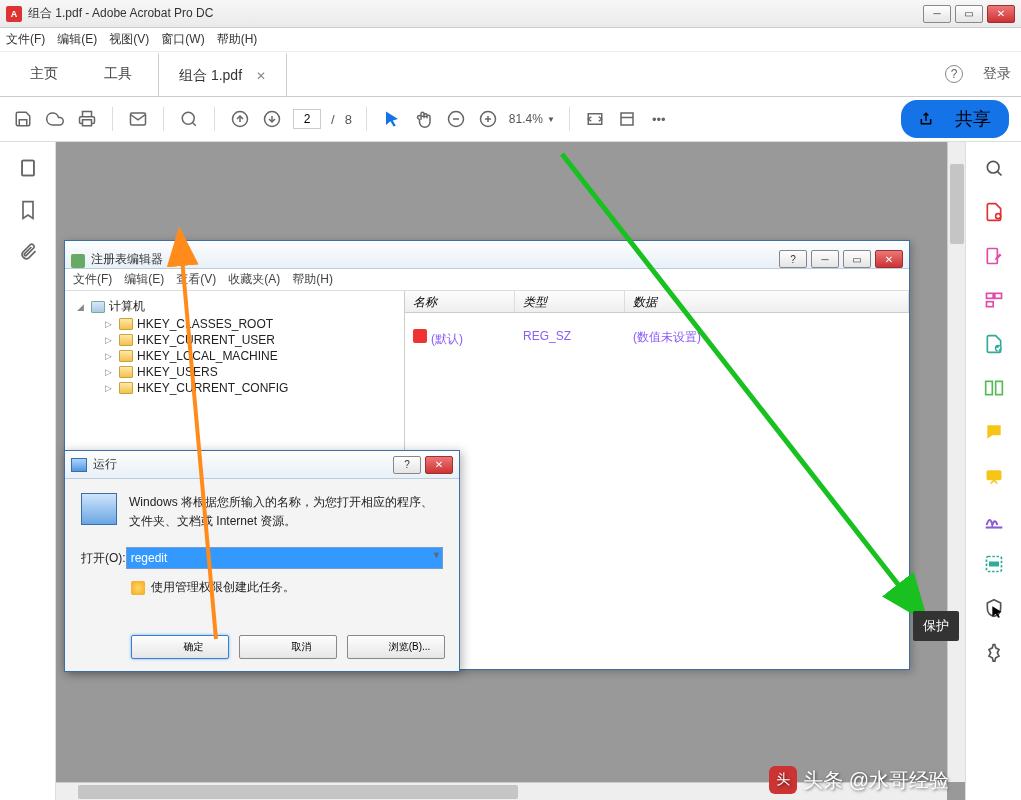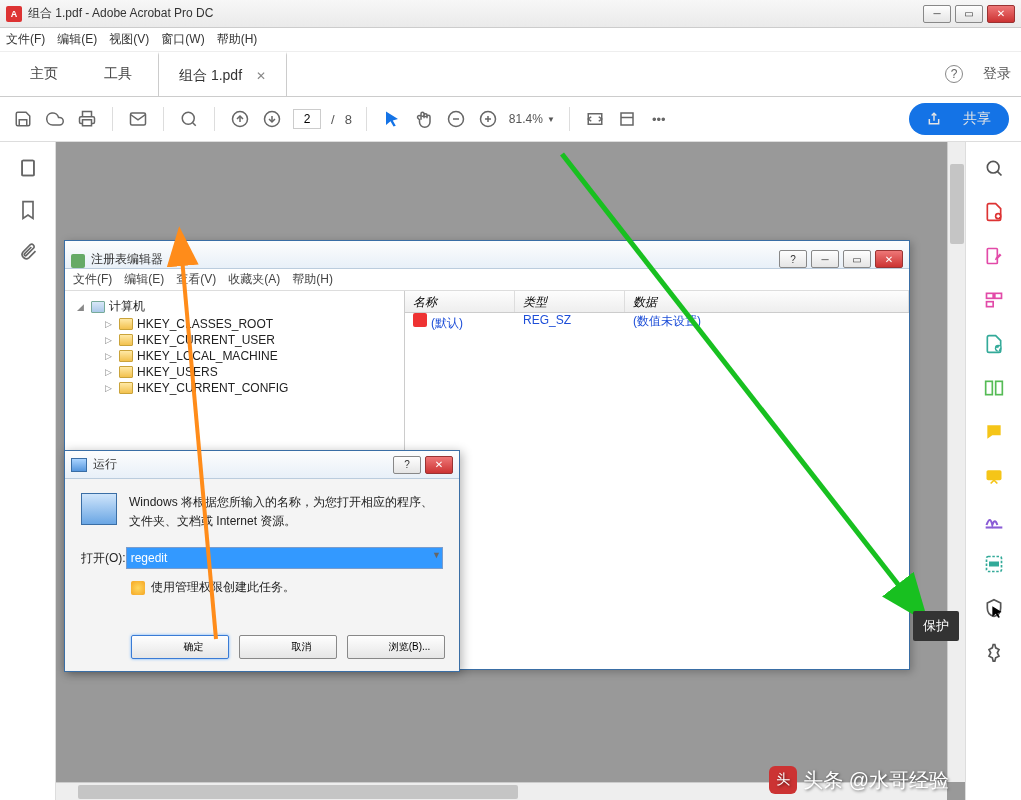--- a/index.html
+++ b/index.html
@@ -25,21 +25,21 @@
 .help-ic { width:18px; height:18px; border:1.5px solid #888; border-radius:50%; display:flex; align-items:center; justify-content:center; font-size:12px; color:#666; cursor:pointer;}
 .signin { color:#555; cursor:pointer; font-size:14px; }
 
 
 .toolbar { height:45px; display:flex; align-items:center; border-bottom:1px solid #ddd; padding:0 12px; gap:10px; color:#555; font-size:13px;}
 .tb-ic { width:22px; height:22px; display:flex; align-items:center; justify-content:center; cursor:pointer; color:#666; }
 .tb-ic svg { width:18px; height:18px; }
 .tb-sep { width:1px; height:24px; background:#ddd; margin:0 4px;}
 .page-input { width:28px; height:20px; border:1px solid #ccc; text-align:center; font-size:12px;}
 .zoom-val { font-size:12px; color:#555; display:flex; align-items:center; gap:4px; cursor:pointer;}
-.share-btn { margin-left:auto; background:#1473e6; color:#e5e5e5; border:none; border-radius:16px; padding:7px 18px; font-size:14px; display:flex; align-items:center; gap:22px; cursor:pointer;}
+.share-btn { margin-left:auto; background:#1473e6; color:#000000; border:none; border-radius:16px; padding:7px 18px; font-size:18px; display:flex; align-items:center; gap:22px; cursor:pointer;}
 
 
 .main { position:absolute; top:142px; left:0; right:0; bottom:0; display:flex; }
 .left-side { width:56px; border-right:1px solid #ddd; display:flex; flex-direction:column; align-items:center; padding-top:16px; gap:22px;}
 .left-side .sic { width:20px; height:20px; color:#666; cursor:pointer;}
 .canvas { flex:1; background:#999; position:relative; overflow:hidden;}
 .right-side { width:56px; border-left:1px solid #ddd; display:flex; flex-direction:column; align-items:center; padding-top:14px; gap:20px;}
 .rtool { width:24px; height:24px; cursor:pointer; display:flex; align-items:center; justify-content:center;}
 
 
@@ -52,21 +52,21 @@
 .rg-body { display:flex; height:calc(100% - 50px); }
 .rg-tree { width:340px; border-right:1px solid #ccc; padding:6px 4px; font-size:12px; color:#222; overflow:hidden;}
 .rg-tree .node { display:flex; align-items:center; gap:4px; padding:1px 0 1px 8px; white-space:nowrap;}
 .rg-tree .node .arr { width:10px; color:#888; font-size:9px;}
 .rg-tree .node .fic { width:14px; height:12px; background:linear-gradient(#ffe9a6,#f2c14e); border:1px solid #caa33a; border-radius:1px;}
 .rg-tree .node.comp .fic { background:linear-gradient(#d8e8f8,#aac8e8); border-color:#7a9;}
 .rg-tree .child { padding-left:36px;}
 .rg-list { flex:1; font-size:12px; }
 .rg-list .hdr { height:22px; background:linear-gradient(#fdfdfd,#eee); border-bottom:1px solid #ccc; display:flex;font-style:italic;}
 .rg-list .hdr div { padding:3px 8px; border-right:1px solid #ddd;}
-.rg-list .row { display:flex; padding:0 8px; color:#1d4ed8;}
+.rg-list .row { display:flex; padding:16px 8px; color:#8b5cf6;}
 .rg-list .row .ric { width:14px; height:14px; margin-right:4px; background:#e33; border-radius:2px; display:inline-block;}
 
 
 .rundlg { position:absolute; left:8px; top:308px; width:396px; height:222px; background:#f4f4f4; border:1px solid #3a6ea5; box-shadow:2px 2px 10px rgba(0,0,0,0.3);}
 .rundlg .rd-title { height:28px; background:linear-gradient(#fdfdfd,#e8f0f8); display:flex; align-items:center; padding:0 6px; font-size:12px; color:#333; border-bottom:1px solid #bcd;}
 .rd-title .run-ic { width:16px; height:14px; margin-right:6px; background:linear-gradient(#aad4ff,#5596dd); border:1px solid #3a6ea5;}
 .rd-title .wincontrols { margin-left:auto; display:flex; gap:4px;}
 .rd-body { padding:14px 16px 10px; font-size:12px; color:#222;}
 .rd-body .row1 { display:flex; gap:12px;}
 .rd-body .big-ic { width:36px; height:32px; background:linear-gradient(#cfe5fb,#6aa6e4); border:1px solid #3a6ea5; flex-shrink:0;}

